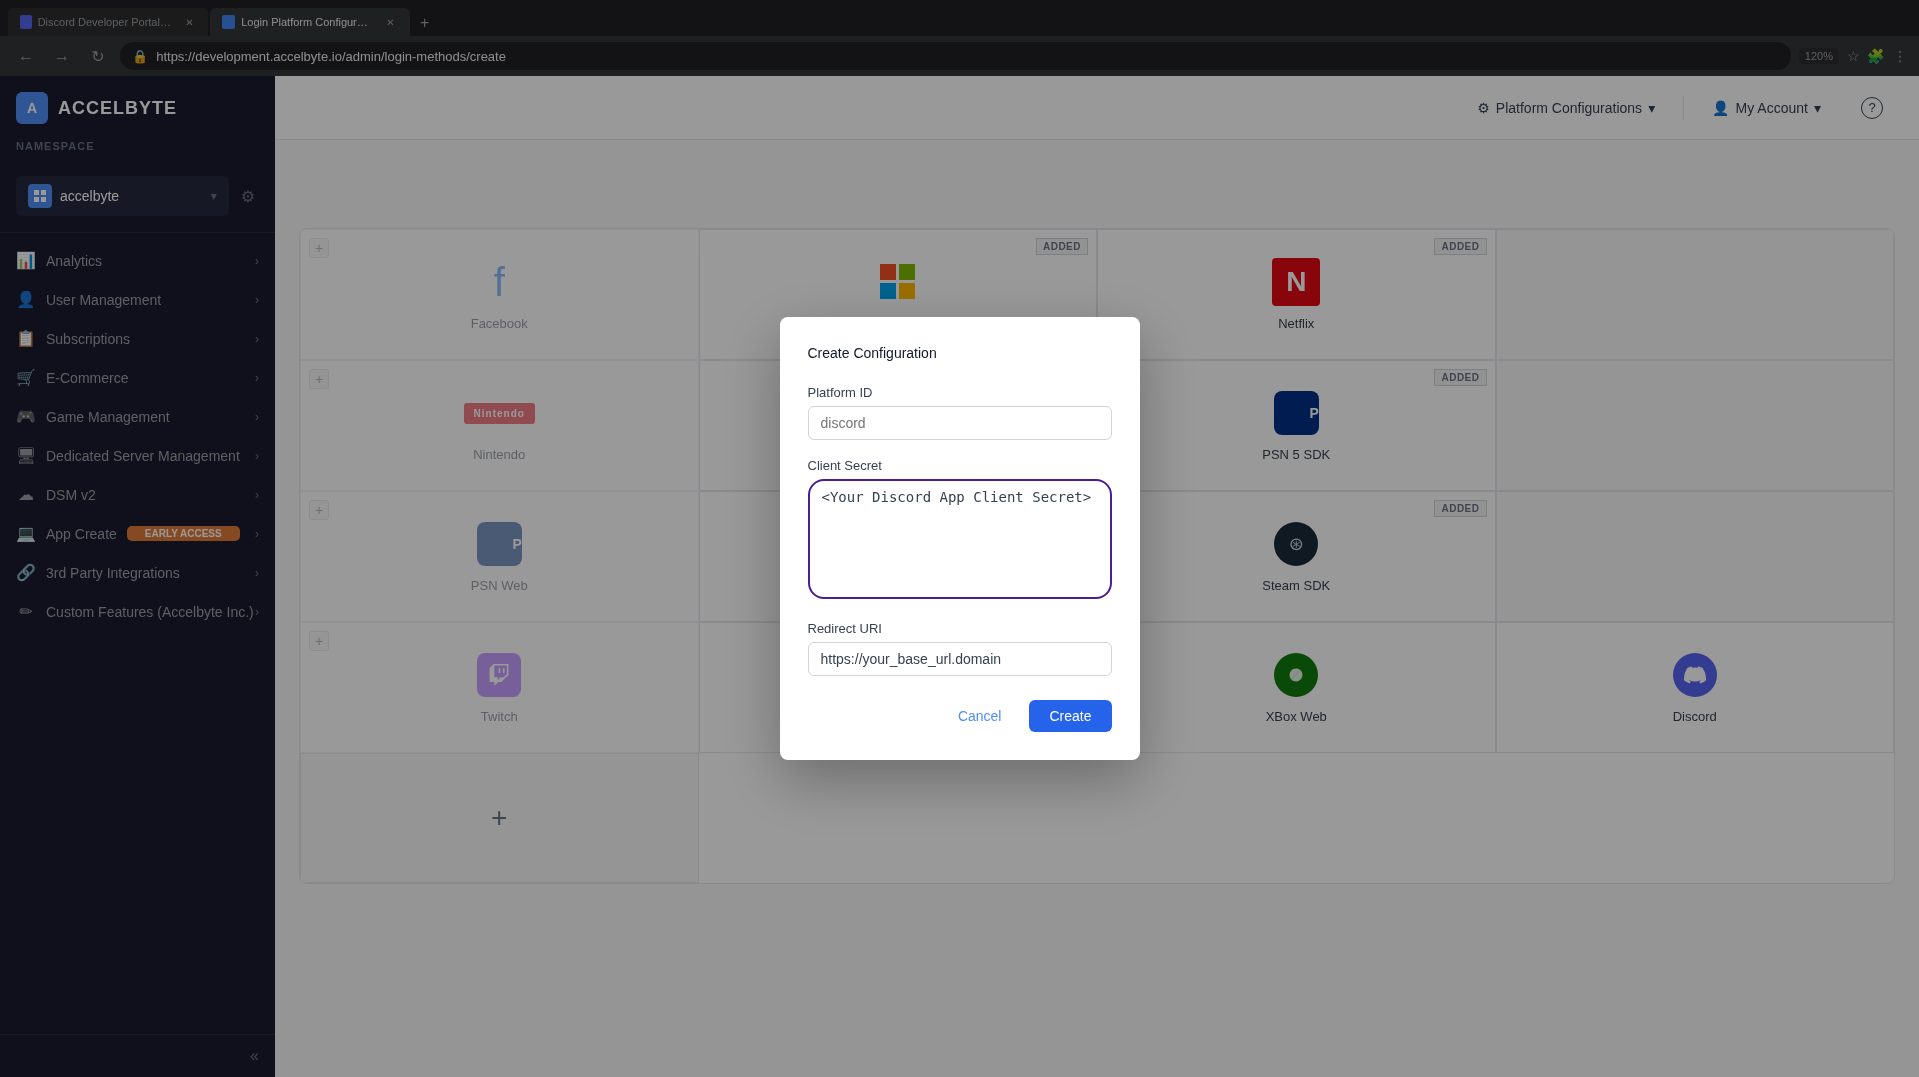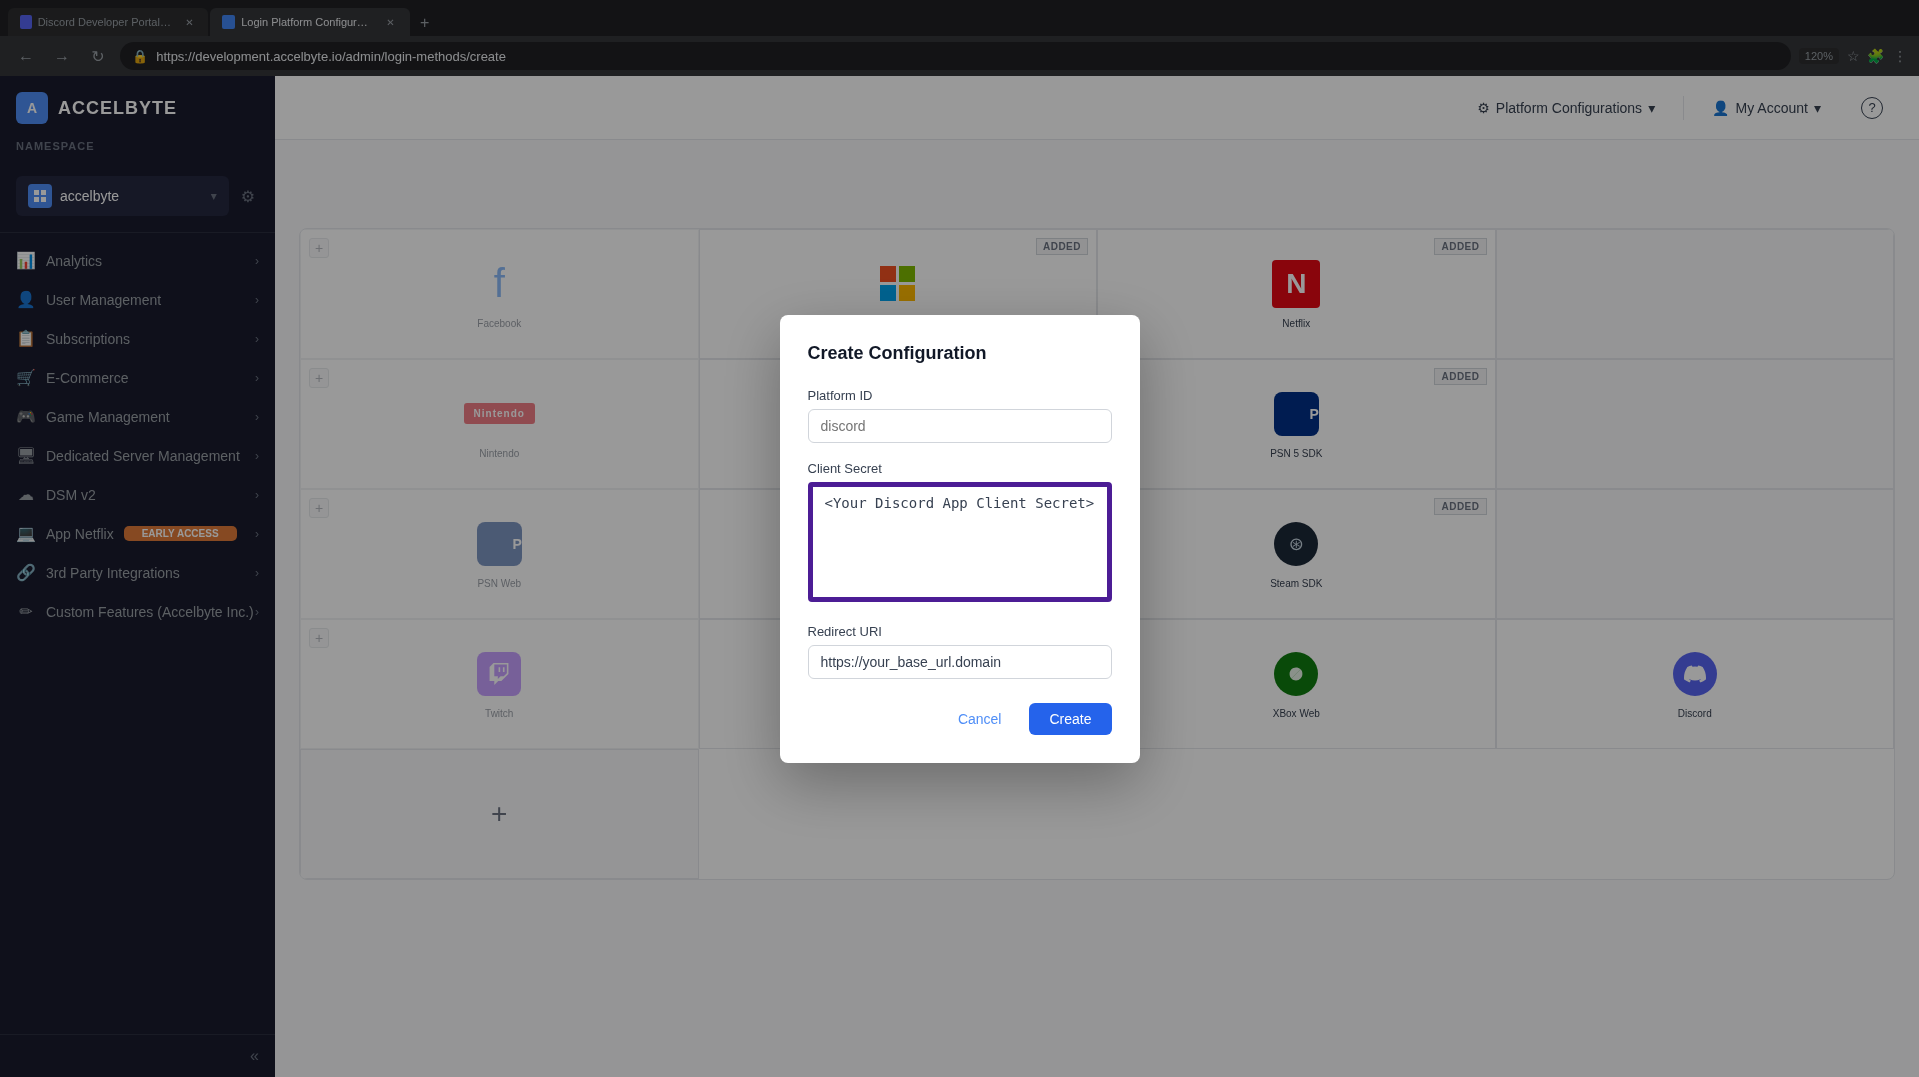--- a/index.html
+++ b/index.html
@@ -60,21 +60,21 @@
 
     
     .main-content { flex: 1; background: #f8f9fb; overflow-y: auto; padding-top: 64px; position: relative; }
     .content-area { padding: 24px; }
 
     
     .platform-grid { display: grid; grid-template-columns: repeat(4, 1fr); gap: 0; border: 1px solid #e5e7eb; background: white; border-radius: 8px; overflow: hidden; }
     .platform-card { display: flex; flex-direction: column; align-items: center; justify-content: center; padding: 28px 16px; border: 1px solid #e5e7eb; position: relative; cursor: pointer; min-height: 130px; background: white; }
     .platform-card.dimmed { opacity: 0.5; }
     .platform-icon { width: 48px; height: 48px; display: flex; align-items: center; justify-content: center; margin-bottom: 10px; font-size: 32px; color: #6b7280; }
-    .platform-name { font-size: 10px; color: #374151; text-align: left; }
+    .platform-name { font-size: 13px; color: #374151; text-align: left; }
     .added-badge { position: absolute; top: 8px; right: 8px; background: #f3f4f6; border: 1px solid #d1d5db; color: #6b7280; font-size: 10px; padding: 2px 6px; border-radius: 0; font-weight: 600; letter-spacing: 0.5px; }
     .add-btn-card { display: flex; align-items: center; justify-content: center; background: #f8f9fb; cursor: pointer; min-height: 130px; border: 1px solid #e5e7eb; }
     .add-plus { font-size: 28px; color: #6b7280; }
 
     
     .icon-facebook { color: #1877f2; font-size: 40px; }
     .icon-microsoft { display: grid; grid-template-columns: 1fr 1fr; gap: 2px; width: 36px; height: 36px; }
     .ms-square { width: 16px; height: 16px; }
     .ms-red { background: #f25022; }
     .ms-green { background: #7fba00; }
@@ -84,25 +84,25 @@
     .icon-nintendo { background: #e4000f; color: white; font-size: 10px; font-weight: 700; padding: 3px 8px; border-radius: 3px; letter-spacing: 1px; border: 2px solid #e4000f; }
     .icon-psn { background: #003087; color: white; width: 44px; height: 44px; border-radius: 8px; display: flex; align-items: center; justify-content: center; font-size: 14px; font-weight: 700; padding-left: 45px; }
     .icon-steam { background: #1b2838; color: #c7d5e0; width: 44px; height: 44px; border-radius: 50%; display: flex; align-items: center; justify-content: center; font-size: 18px; }
     .icon-twitch { background: #9146ff; color: white; width: 44px; height: 44px; border-radius: 8px; display: flex; align-items: center; justify-content: center; font-size: 20px; }
     .icon-xbox { background: #107c10; color: white; width: 44px; height: 44px; border-radius: 50%; display: flex; align-items: center; justify-content: center; font-size: 18px; }
     .icon-discord { background: #5865f2; color: white; width: 44px; height: 44px; border-radius: 50%; display: flex; align-items: center; justify-content: center; font-size: 18px; }
 
     
     .dialog-overlay { position: fixed; top: 0; left: 0; right: 0; bottom: 0; background: rgba(0,0,0,0.4); z-index: 100; display: flex; align-items: center; justify-content: center; }
     .dialog { background: white; border-radius: 8px; width: 360px; padding: 28px; box-shadow: 0 20px 60px rgba(0,0,0,0.3); }
-    .dialog-title { font-size: 18px; font-weight: 700; color: #111827; margin-bottom: 24px; }
+    .dialog-title { font-size: 14px; font-weight: 400; color: #111827; margin-bottom: 24px; }
     .form-group { margin-bottom: 18px; }
     .form-label { font-size: 13px; color: #374151; margin-bottom: 6px; display: block; }
     .form-input { width: 100%; border: 1px solid #d1d5db; border-radius: 6px; padding: 8px 12px; font-size: 14px; color: #374151; outline: none; }
-    .form-textarea { width: 100%; border: 5px solid #4c1d95; border-radius: 4px; padding: 8px 12px; font-size: 14px; color: #374151; outline: none; resize: none; height: 120px; }
+    .form-textarea { width: 100%; border: 2px solid #4c1d95; border-radius: 16px; padding: 8px 12px; font-size: 14px; color: #374151; outline: none; resize: none; height: 120px; }
     .dialog-actions { display: flex; justify-content: flex-end; gap: 12px; margin-top: 24px; }
     .btn-cancel { background: none; border: none; color: #4f8ef7; font-size: 14px; padding: 8px 16px; cursor: pointer; font-weight: 500; }
     .btn-create { background: #2563eb; color: white; border: none; border-radius: 6px; padding: 8px 20px; font-size: 14px; cursor: pointer; font-weight: 500; }
   </style>
 </head>
 <body>
 
 <div class="browser-chrome">
   <div class="browser-tabs">
     <div class="browser-tab inactive">
@@ -211,21 +211,21 @@
       <div class="nav-item">
         <div class="nav-item-left">
           <span class="nav-icon">☁</span>
           <span class="nav-label">DSM v2</span>
         </div>
         <span class="nav-chevron">›</span>
       </div>
       <div class="nav-item">
         <div class="nav-item-left">
           <span class="nav-icon">💻</span>
-          <span class="nav-label">App Netflix</span>
+          <span class="nav-label">App Create</span>
           <span class="early-access-badge">EARLY ACCESS</span>
         </div>
         <span class="nav-chevron">›</span>
       </div>
       <div class="nav-item">
         <div class="nav-item-left">
           <span class="nav-icon">🔗</span>
           <span class="nav-label">3rd Party Integrations</span>
         </div>
         <span class="nav-chevron">›</span>

